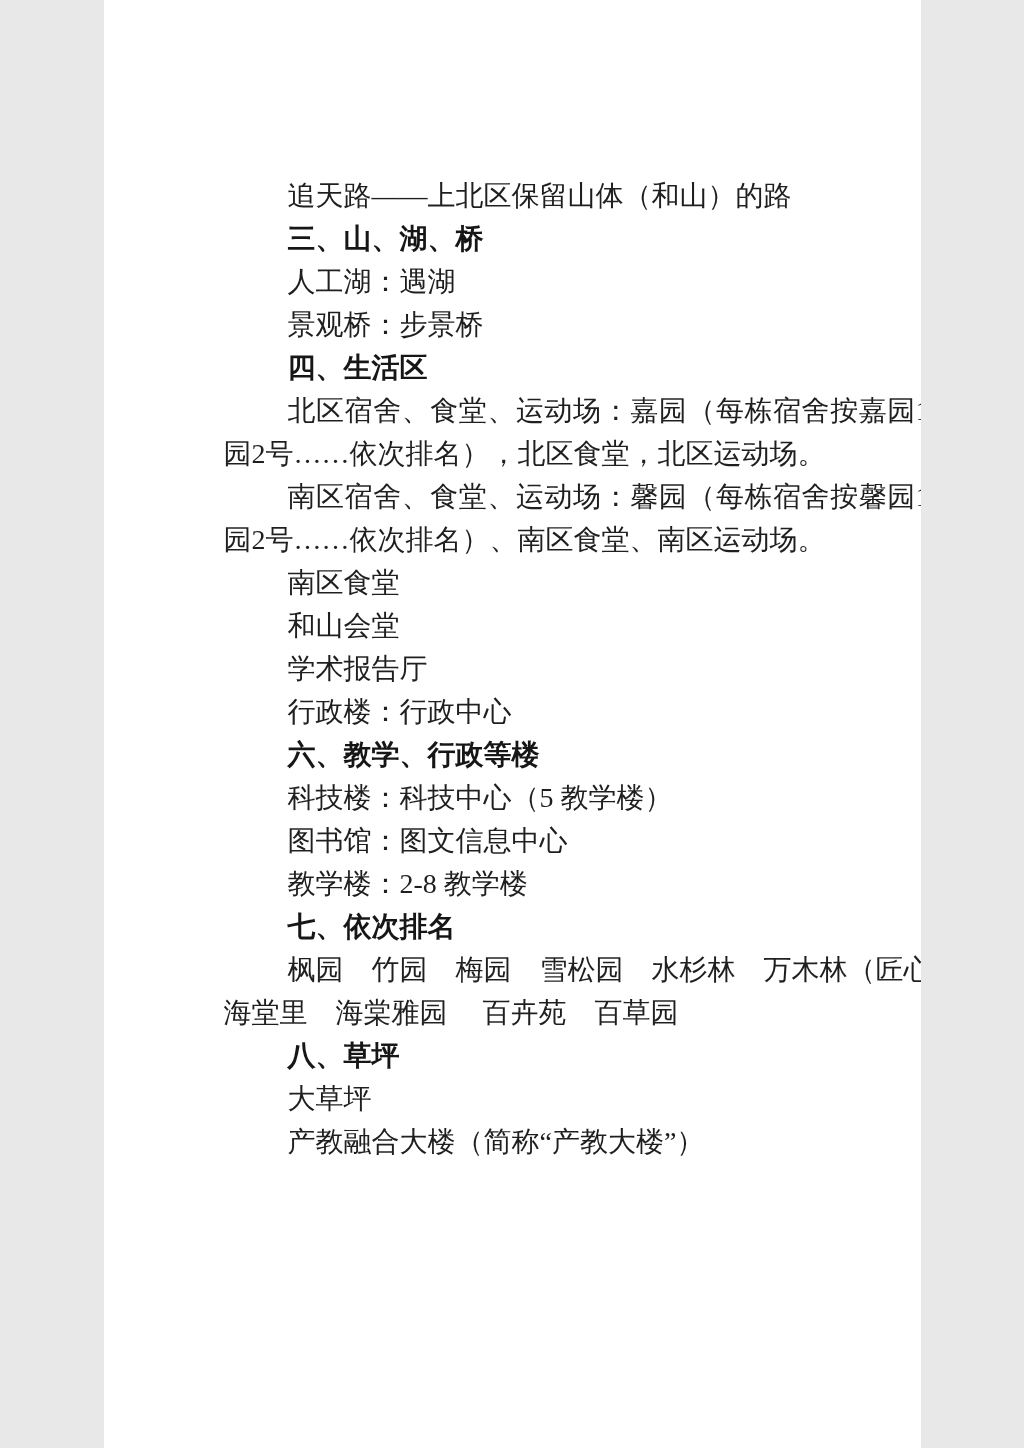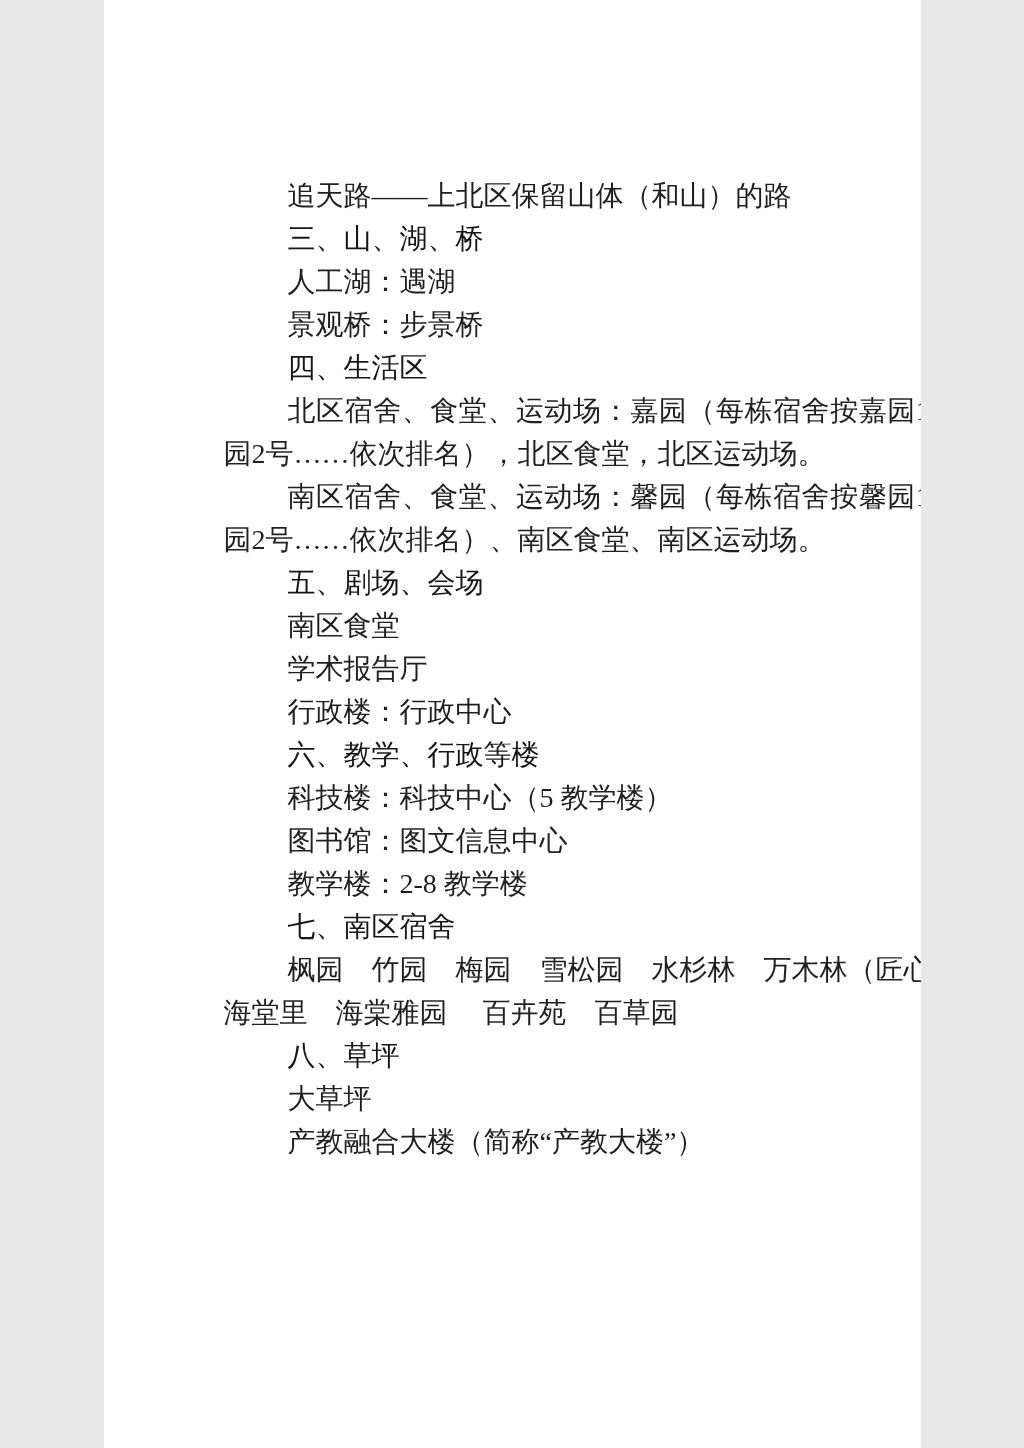--- a/index.html
+++ b/index.html
@@ -28,21 +28,21 @@
     font-size: 28px;
     line-height: 43px;
     color: #1f1f1f;
     text-indent: 64px;
     text-align: justify;
     white-space: pre-wrap;
     word-break: normal;
   }
   p.para.heading {
     font-family: "Liberation Sans", "DejaVu Sans", sans-serif;
-    font-weight: 400;
+    font-weight: 700;
     text-align: left;
     color: #161616;
   }
   .page-number {
     position: absolute;
     top: 1320px;
     left: 120px;
     width: 776px;
     text-align: right;
     font-family: "Liberation Serif", "DejaVu Serif", serif;
@@ -56,28 +56,28 @@
 
 <div class="page">
   <div class="content">
       <p class="para body">追天路——上北区保留山体（和山）的路</p>
       <p class="para heading">三、山、湖、桥</p>
       <p class="para body">人工湖：遇湖</p>
       <p class="para body">景观桥：步景桥</p>
       <p class="para heading">四、生活区</p>
       <p class="para body">北区宿舍、食堂、运动场：嘉园（每栋宿舍按嘉园1号、嘉园2号……依次排名），北区食堂，北区运动场。</p>
       <p class="para body">南区宿舍、食堂、运动场：馨园（每栋宿舍按馨园1号、馨园2号……依次排名）、南区食堂、南区运动场。</p>
-      <p class="para heading">五、剧场、会场</p>
       <p class="para body">南区食堂</p>
+      <p class="para body">和山会堂</p>
       <p class="para body">学术报告厅</p>
       <p class="para body">行政楼：行政中心</p>
       <p class="para heading">六、教学、行政等楼</p>
       <p class="para body">科技楼：科技中心（5 教学楼）</p>
       <p class="para body">图书馆：图文信息中心</p>
       <p class="para body">教学楼：2-8 教学楼</p>
-      <p class="para heading">七、南区宿舍</p>
+      <p class="para heading">七、依次排名</p>
       <p class="para body">枫园　竹园　梅园　雪松园　水杉林　万木林（匠心忆园）海堂里　海棠雅园　 百卉苑　百草园</p>
       <p class="para heading">八、草坪</p>
       <p class="para body">大草坪</p>
       <p class="para body">产教融合大楼（简称“产教大楼”）</p>
     </div>
   <div class="page-number">- 3 -</div>
 </div>
 
 </body></html>

